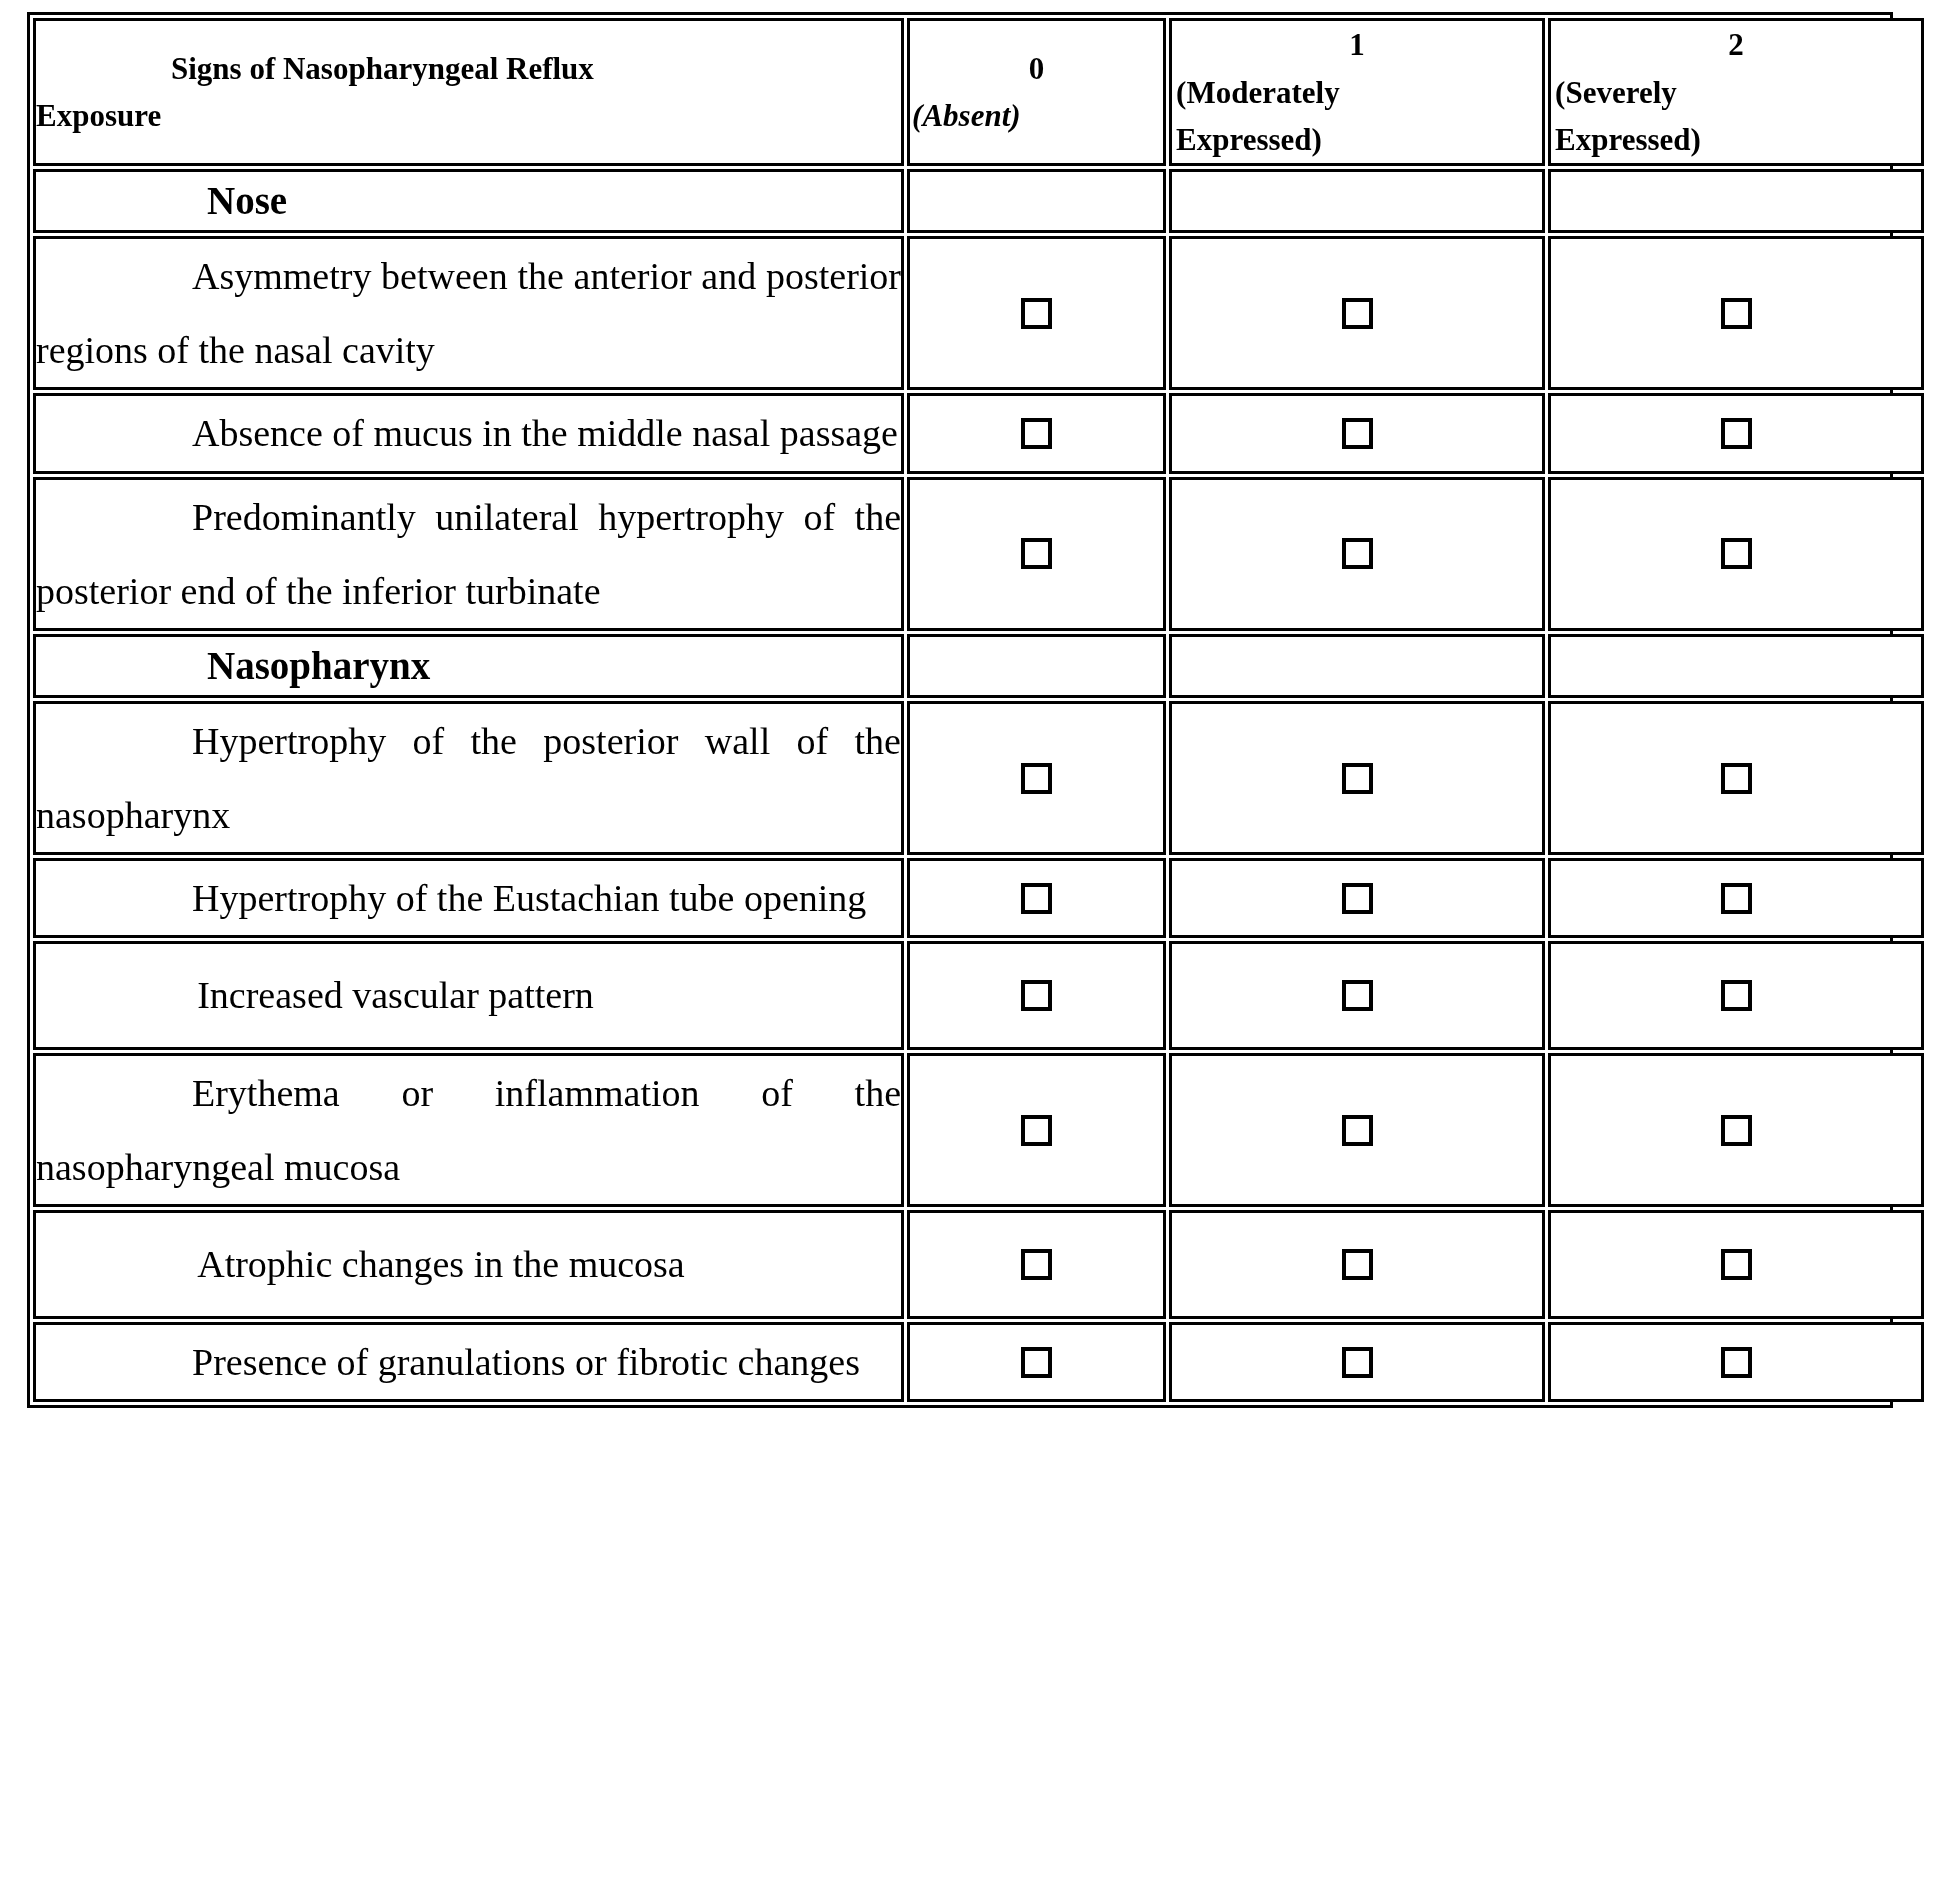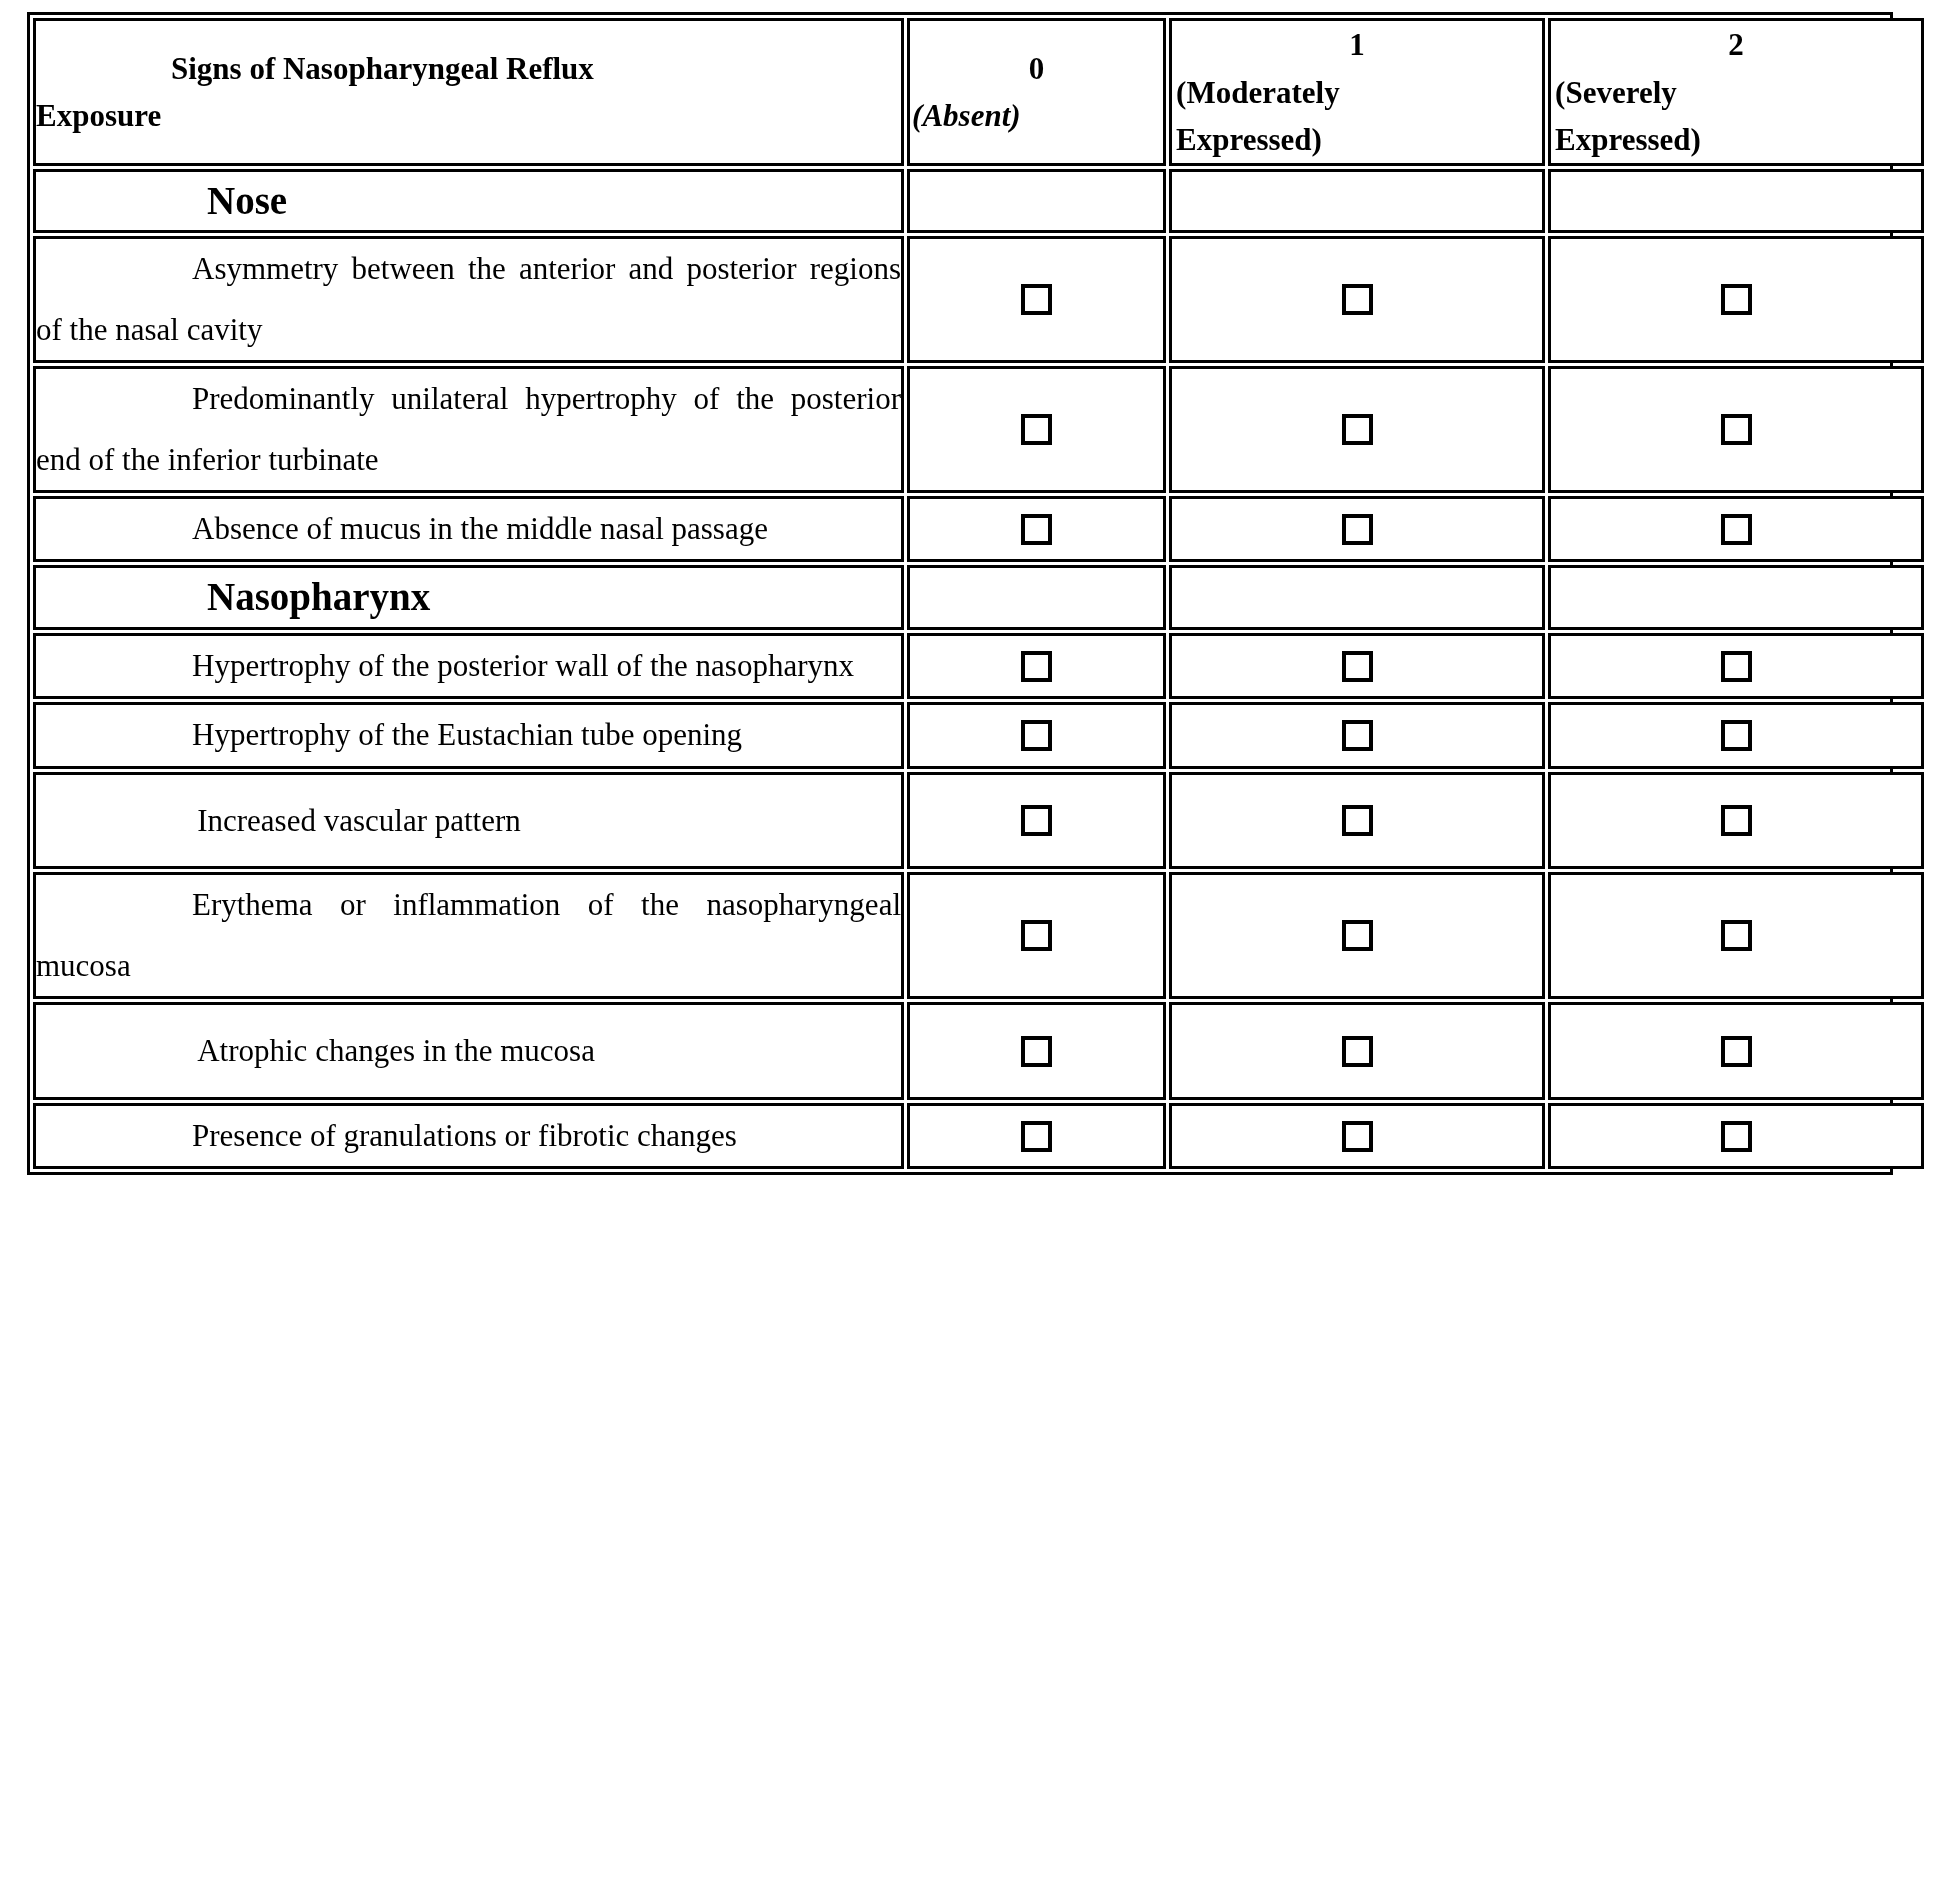--- a/index.html
+++ b/index.html
@@ -100,21 +100,21 @@
     font-weight: bold;
     font-size: 39px;
     line-height: 1.5;
     padding: 17.6px 6.2px 17.6px 0;
     text-indent: 171px;
     text-align: left;
   }
 
   
   td.item-cell {
-    font-size: 31px;
+    font-size: 38px;
     line-height: 1.95;
     text-align: justify;
     text-align-last: left;
     padding: 12.4px 8.3px 12.4px 5.2px;
     text-indent: 156px;
     hyphens: none;
   }
   td.item-cell.single {
     line-height: 1.6;
     padding: 21px 8.3px 21px 5.2px;
@@ -178,28 +178,28 @@
         </tr>
 
         <tr>
           <td class="item-cell">Asymmetry between the anterior and posterior regions of the nasal cavity</td>
           <td class="check-cell"><span class="checkbox"></span></td>
           <td class="check-cell"><span class="checkbox"></span></td>
           <td class="check-cell"><span class="checkbox"></span></td>
         </tr>
 
         <tr>
+          <td class="item-cell">Absence of mucus in the middle nasal passage</td>
+          <td class="check-cell"><span class="checkbox"></span></td>
+          <td class="check-cell"><span class="checkbox"></span></td>
+          <td class="check-cell"><span class="checkbox"></span></td>
+        </tr>
+
+        <tr>
           <td class="item-cell">Predominantly unilateral hypertrophy of the posterior end of the inferior turbinate</td>
-          <td class="check-cell"><span class="checkbox"></span></td>
-          <td class="check-cell"><span class="checkbox"></span></td>
-          <td class="check-cell"><span class="checkbox"></span></td>
-        </tr>
-
-        <tr>
-          <td class="item-cell">Absence of mucus in the middle nasal passage</td>
           <td class="check-cell"><span class="checkbox"></span></td>
           <td class="check-cell"><span class="checkbox"></span></td>
           <td class="check-cell"><span class="checkbox"></span></td>
         </tr>
 
         <tr>
           <td class="section-cell">Nasopharynx</td>
           <td class="blank-cell"></td>
           <td class="blank-cell"></td>
           <td class="blank-cell"></td>

